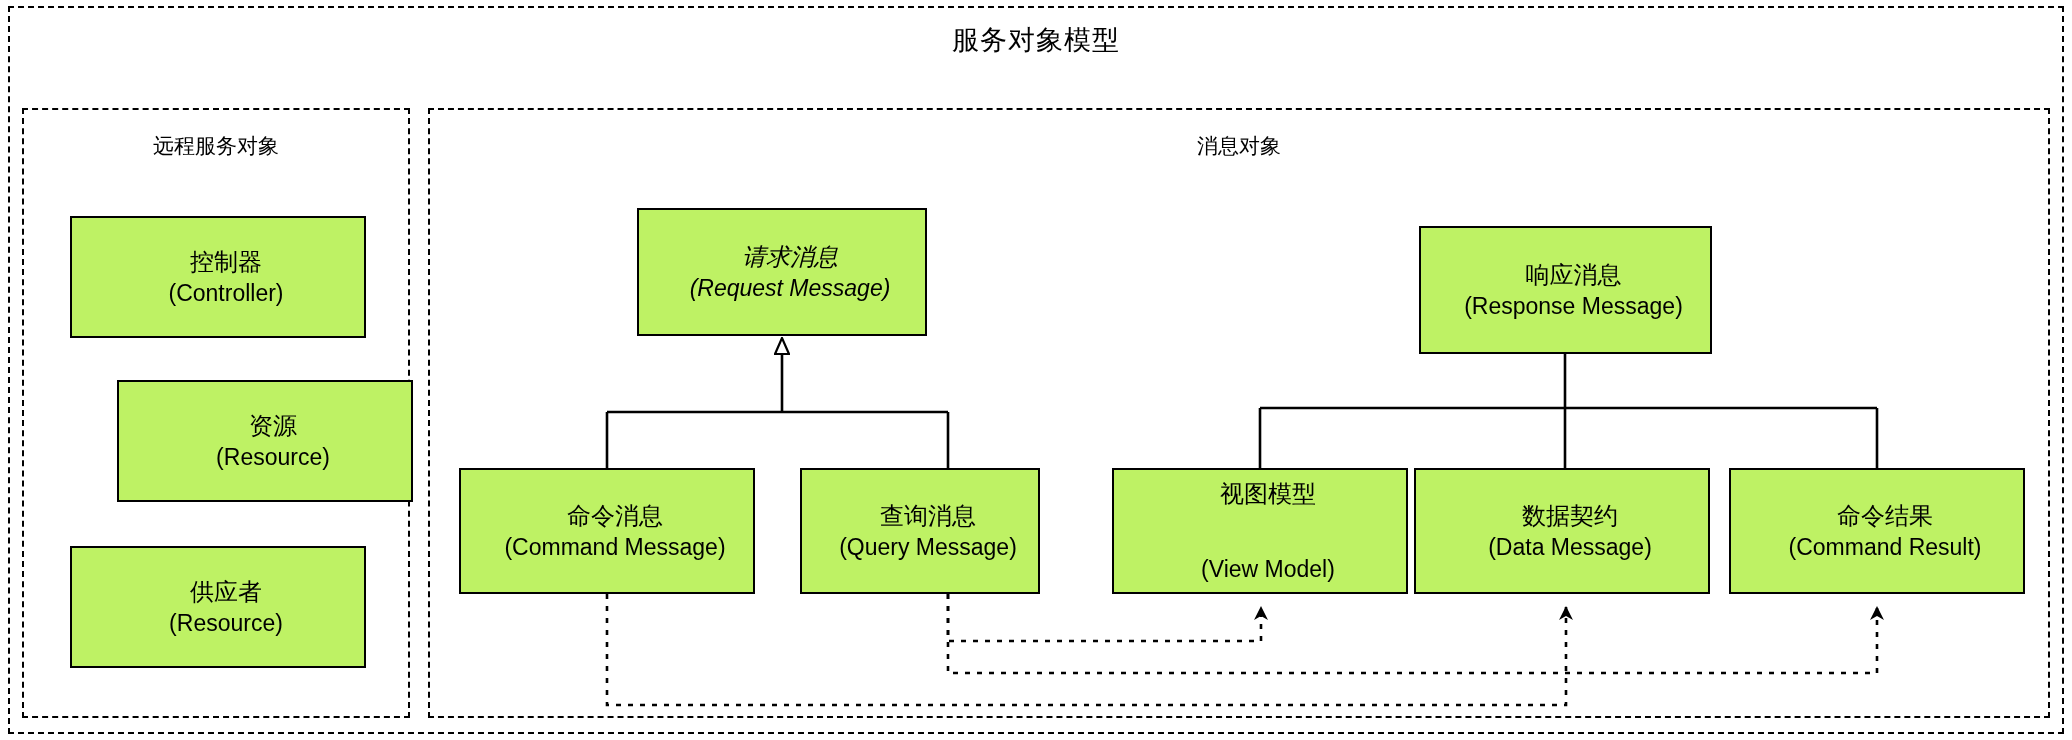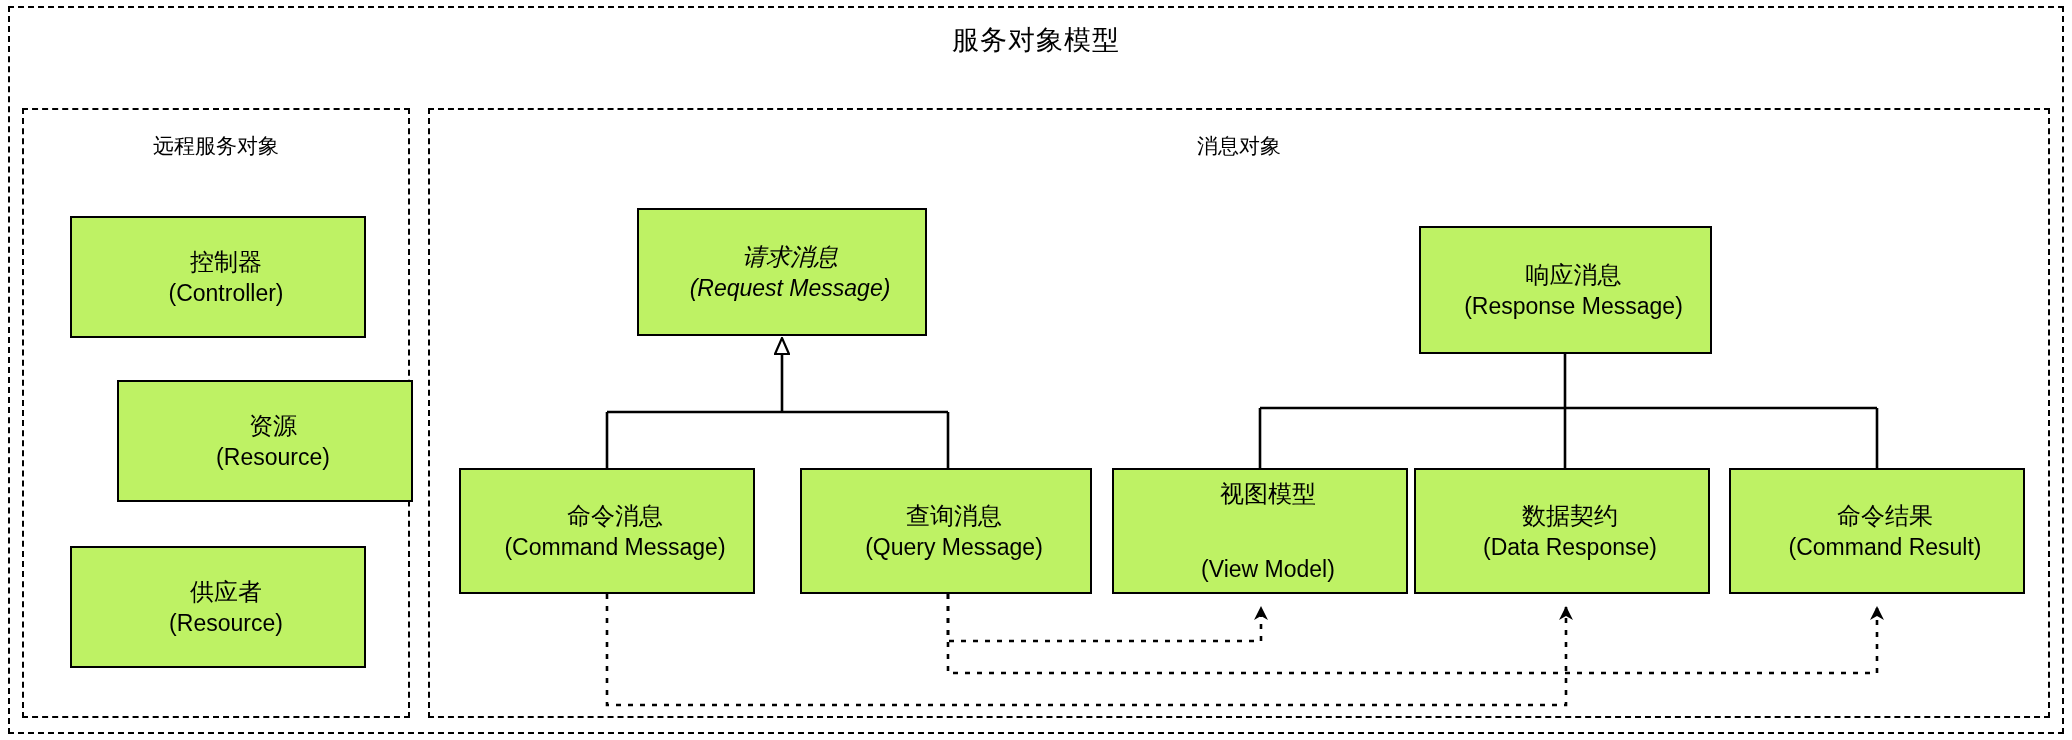--- a/index.html
+++ b/index.html
@@ -72,21 +72,21 @@
   
   .n-controller { left: 70px;  top: 216px; width: 296px; height: 122px; }
   .n-resource   { left: 70px;  top: 380px; width: 296px; height: 122px; margin-left: 47px; }
   .n-provider   { left: 70px;  top: 546px; width: 296px; height: 122px; }
 
   
   .n-request    { left: 637px;  top: 208px; width: 290px; height: 128px; font-style: italic; }
   .n-response   { left: 1419px; top: 204px; width: 293px; height: 128px; margin-top: 22px; }
 
   .n-command    { left: 459px;  top: 468px; width: 296px; height: 126px; }
-  .n-query      { left: 800px;  top: 468px; width: 292px; height: 126px; }
+  .n-query      { left: 800px;  top: 468px; width: 240px; height: 126px; }
   .n-viewmodel  { left: 1112px; top: 468px; width: 296px; height: 126px; gap: 44px; }
   .n-datac      { left: 1414px; top: 468px; width: 296px; height: 126px; }
   .n-cmdresult  { left: 1729px; top: 468px; width: 296px; height: 126px; }
 
   
   #wires {
     position: absolute;
     left: 0; top: 0;
     width: 2072px; height: 740px;
     pointer-events: none;
@@ -181,21 +181,21 @@
     <span class="en">(Query Message)</span>
   </div>
 
   <div class="node n-viewmodel">
     <span class="cn">视图模型</span>
     <span class="en">(View Model)</span>
   </div>
 
   <div class="node n-datac">
     <span class="cn">数据契约</span>
-    <span class="en">(Data Response)</span>
+    <span class="en">(Data Message)</span>
   </div>
 
   <div class="node n-cmdresult">
     <span class="cn">命令结果</span>
     <span class="en">(Command Result)</span>
   </div>
 
 </div>
 
 </body></html>

